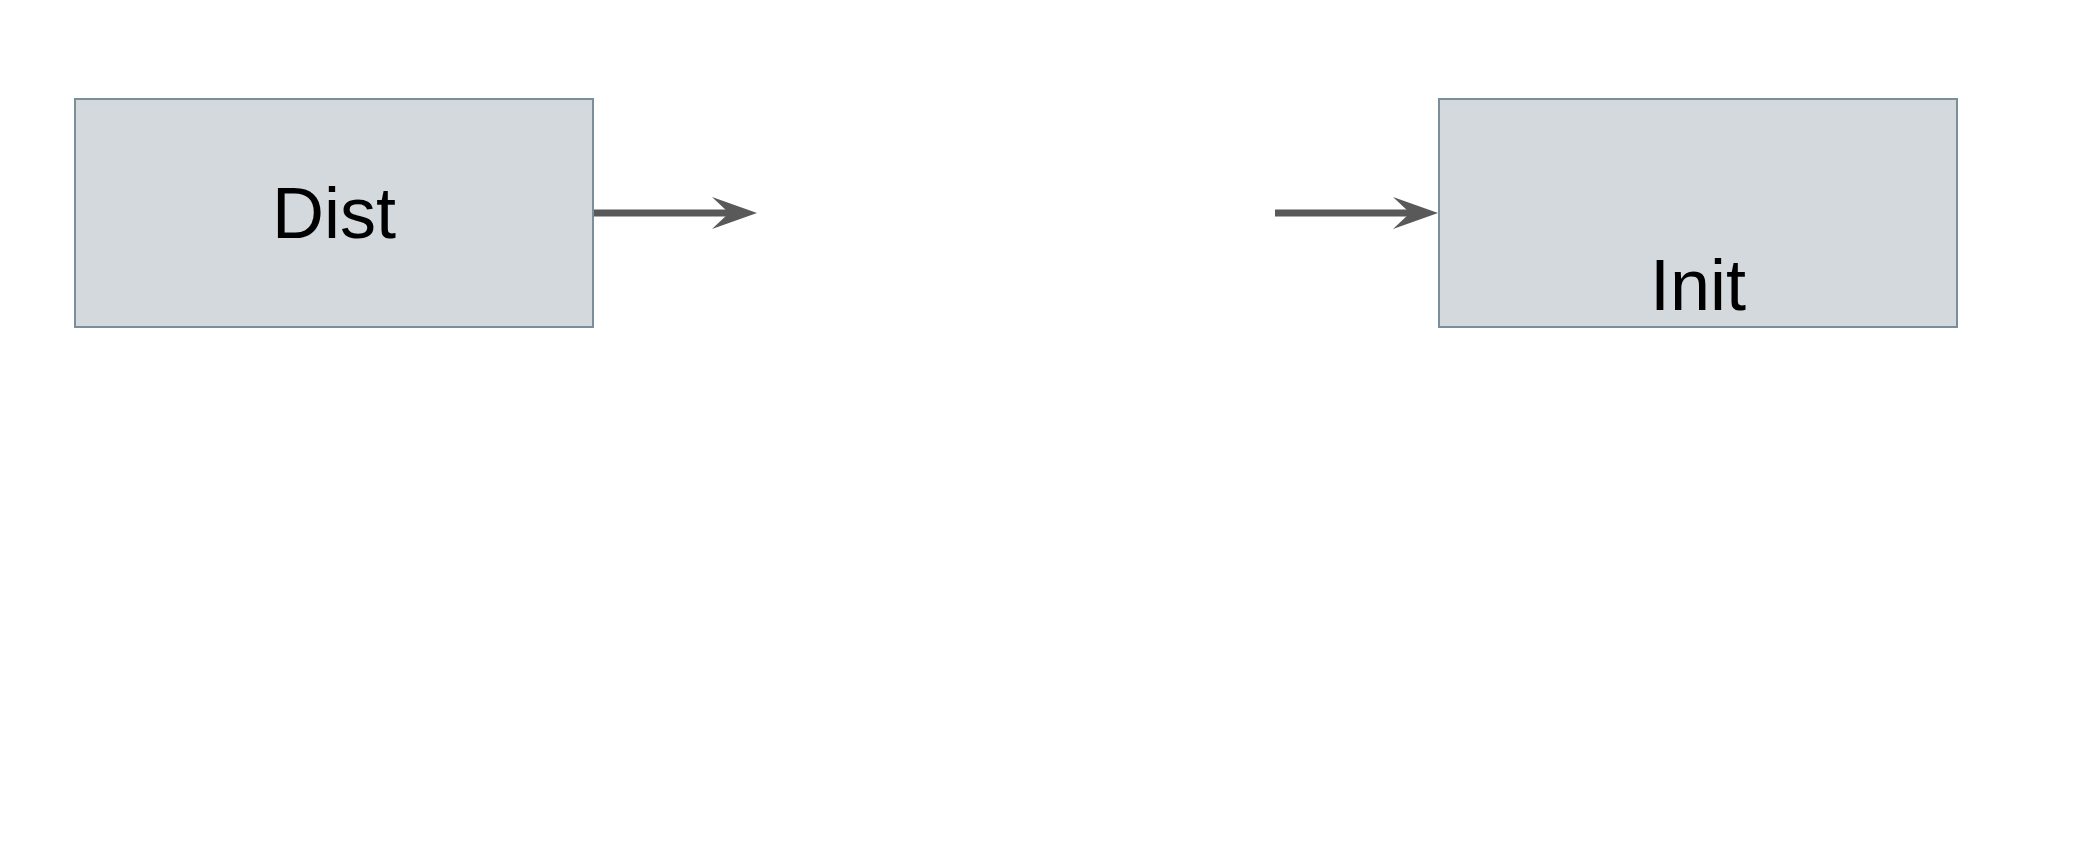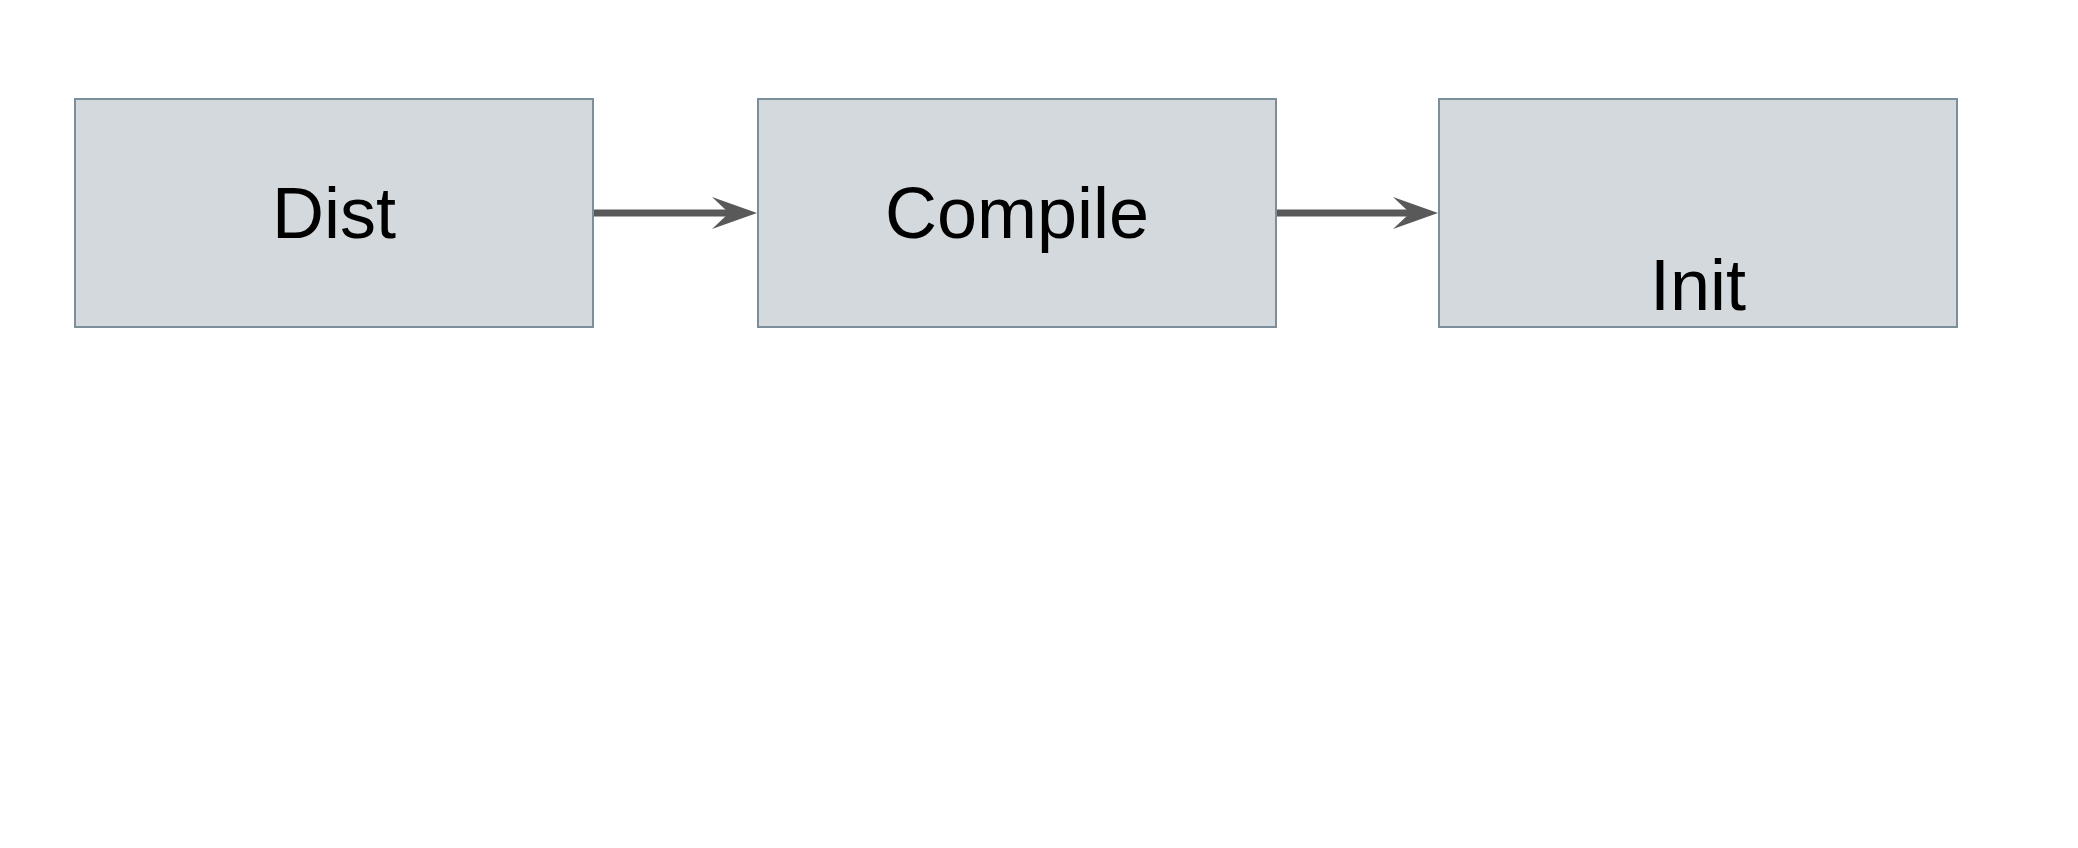--- a/index.html
+++ b/index.html
@@ -63,22 +63,19 @@
     <g>
       <line class="edge-shaft" x1="1275" y1="213" x2="1410" y2="213"></line>
       <path class="edge-head" d="M 1438 213 L 1393 197 L 1410 213 L 1393 229 Z"></path>
     </g>
   </svg>
 
   <div class="node node-dist">
     <span class="label">Dist</span>
   </div>
 
-  <div class="node node-compile">
-    <span class="label">Compile</span>
-  </div>
 
   <div class="node node-init">
     <span class="label">Init</span>
   </div>
 
 
 </div>
 
 </body></html>

